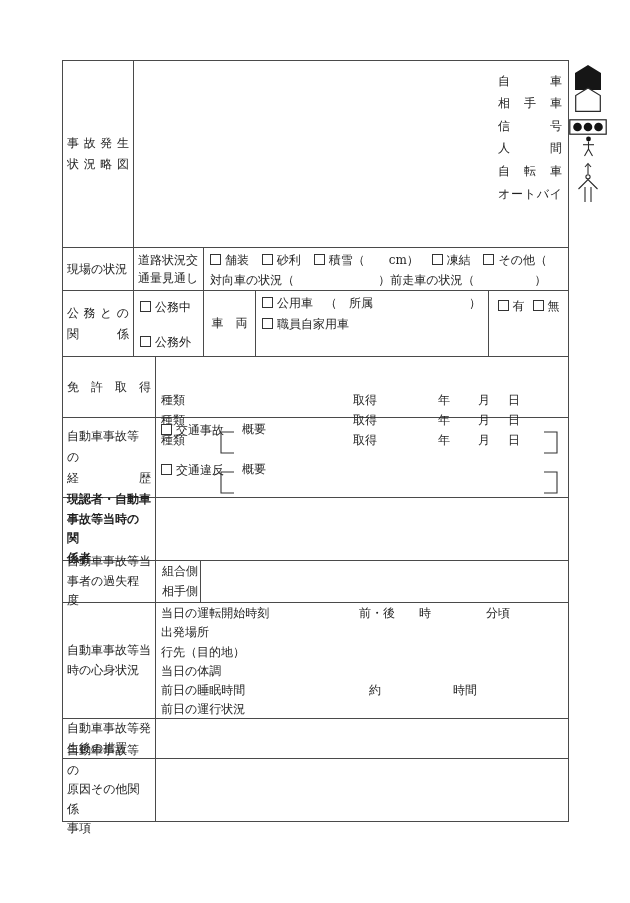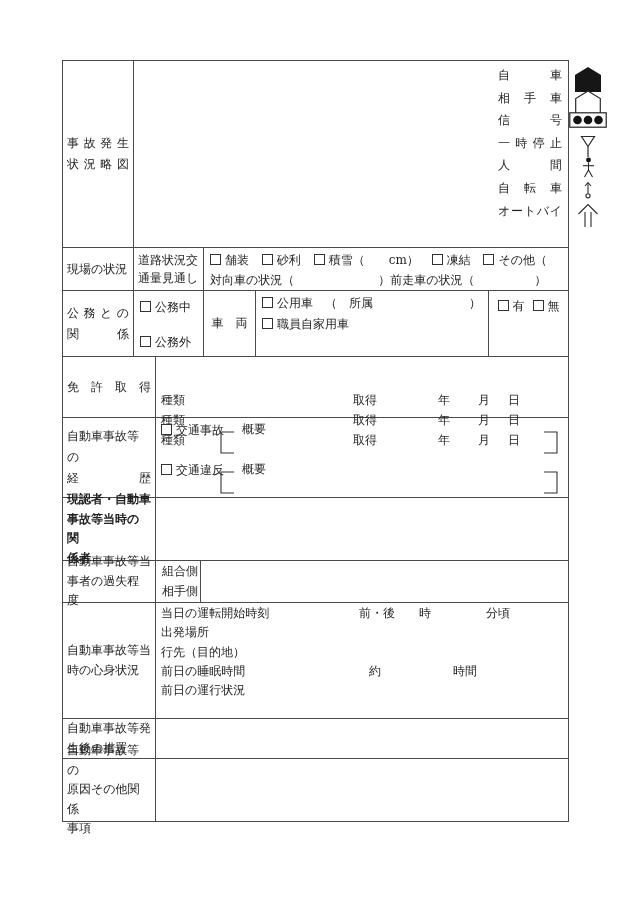--- a/index.html
+++ b/index.html
@@ -17,21 +17,21 @@
   .vline{border-right:1px solid #4a4a4a;}
   .labelcell{display:flex;flex-direction:column;justify-content:center;
              padding:0 4px;line-height:21px;}
   .jl{text-align:justify;text-align-last:justify;display:block;}
   .cb{display:inline-block;width:9px;height:9px;border:1px solid #333;
       margin-right:4px;vertical-align:-1px;background:#fff;}
   .opt{white-space:nowrap;margin-right:9px;}
   .nowrap{white-space:nowrap;overflow:hidden;}
   
   .legend{position:absolute;left:364px;top:6px;width:130px;}
-  .legend-item{display:flex;align-items:flex-start;height:22.6px;}
+  .legend-item{display:flex;align-items:flex-end;height:22.6px;}
   .legend-label{width:64px;text-align:justify;text-align-last:justify;}
   .legend-icon{width:52px;display:flex;justify-content:center;align-items:center;}
   svg{display:block;}
   
   .lic{position:relative;height:20px;line-height:20px;}
   .abs{position:absolute;top:0;white-space:nowrap;}
   
   .hitem{position:relative;height:40px;font-family:Liberation Serif, serif;}
   .htext{position:absolute;left:5px;top:4px;white-space:nowrap;}
   .hsum{position:absolute;left:86px;top:3px;}
@@ -77,29 +77,20 @@
           <span class="legend-icon">
             <svg width="38" height="16" viewBox="0 0 38 16">
                 <rect x="0.8" y="0.8" width="36.4" height="14.4" fill="#fff" stroke="#222" stroke-width="1.2"></rect>
                 <circle cx="8.5" cy="8" r="4.3" fill="#141414"></circle>
                 <circle cx="19" cy="8" r="4.3" fill="#141414"></circle>
                 <circle cx="29.5" cy="8" r="4.3" fill="#141414"></circle>
               </svg>
           </span>
         </div>
 
-        <div class="legend-item">
-          <span class="legend-label">一 時 停 止</span>
-          <span class="legend-icon">
-            <svg width="20" height="23" viewBox="0 0 20 23">
-                <path d="M3.5 1.5 L16.5 1.5 L10 11.5 Z" fill="#fff" stroke="#2a2a2a" stroke-width="1.2"></path>
-                <path d="M10 11.5 L10 22" stroke="#2a2a2a" stroke-width="1.2" fill="none"></path>
-              </svg>
-          </span>
-        </div>
 
         <div class="legend-item">
           <span class="legend-label">人 間</span>
           <span class="legend-icon">
             <svg width="15" height="21" viewBox="0 0 15 21">
                 <circle cx="7.5" cy="3" r="2.4" fill="#141414"></circle>
                 <path d="M7.5 5.5 L7.5 13" stroke="#2a2a2a" stroke-width="1.1"></path>
                 <path d="M2 8.7 L13 8.7" stroke="#2a2a2a" stroke-width="1.1"></path>
                 <path d="M7.5 13 L3.5 20 M7.5 13 L11.5 20" stroke="#2a2a2a" stroke-width="1.1" fill="none"></path>
               </svg>
@@ -274,20 +265,23 @@
         <span class="abs" style="left:263px;">時</span>
         <span class="abs" style="left:330px;">分頃</span>
       </div>
       <div class="crow">
         <span class="abs" style="left:5px;">出発場所</span>
       </div>
       <div class="crow">
         <span class="abs" style="left:5px;">行先（目的地）</span>
       </div>
       <div class="crow">
+        <span class="abs" style="left:5px;">当日の体調</span>
+      </div>
+      <div class="crow">
         <span class="abs" style="left:5px;">前日の睡眠時間</span>
         <span class="abs" style="left:213px;">約</span>
         <span class="abs" style="left:297px;">時間</span>
       </div>
       <div class="crow">
         <span class="abs" style="left:5px;">前日の運行状況</span>
       </div>
     </div>
   </div>
 

